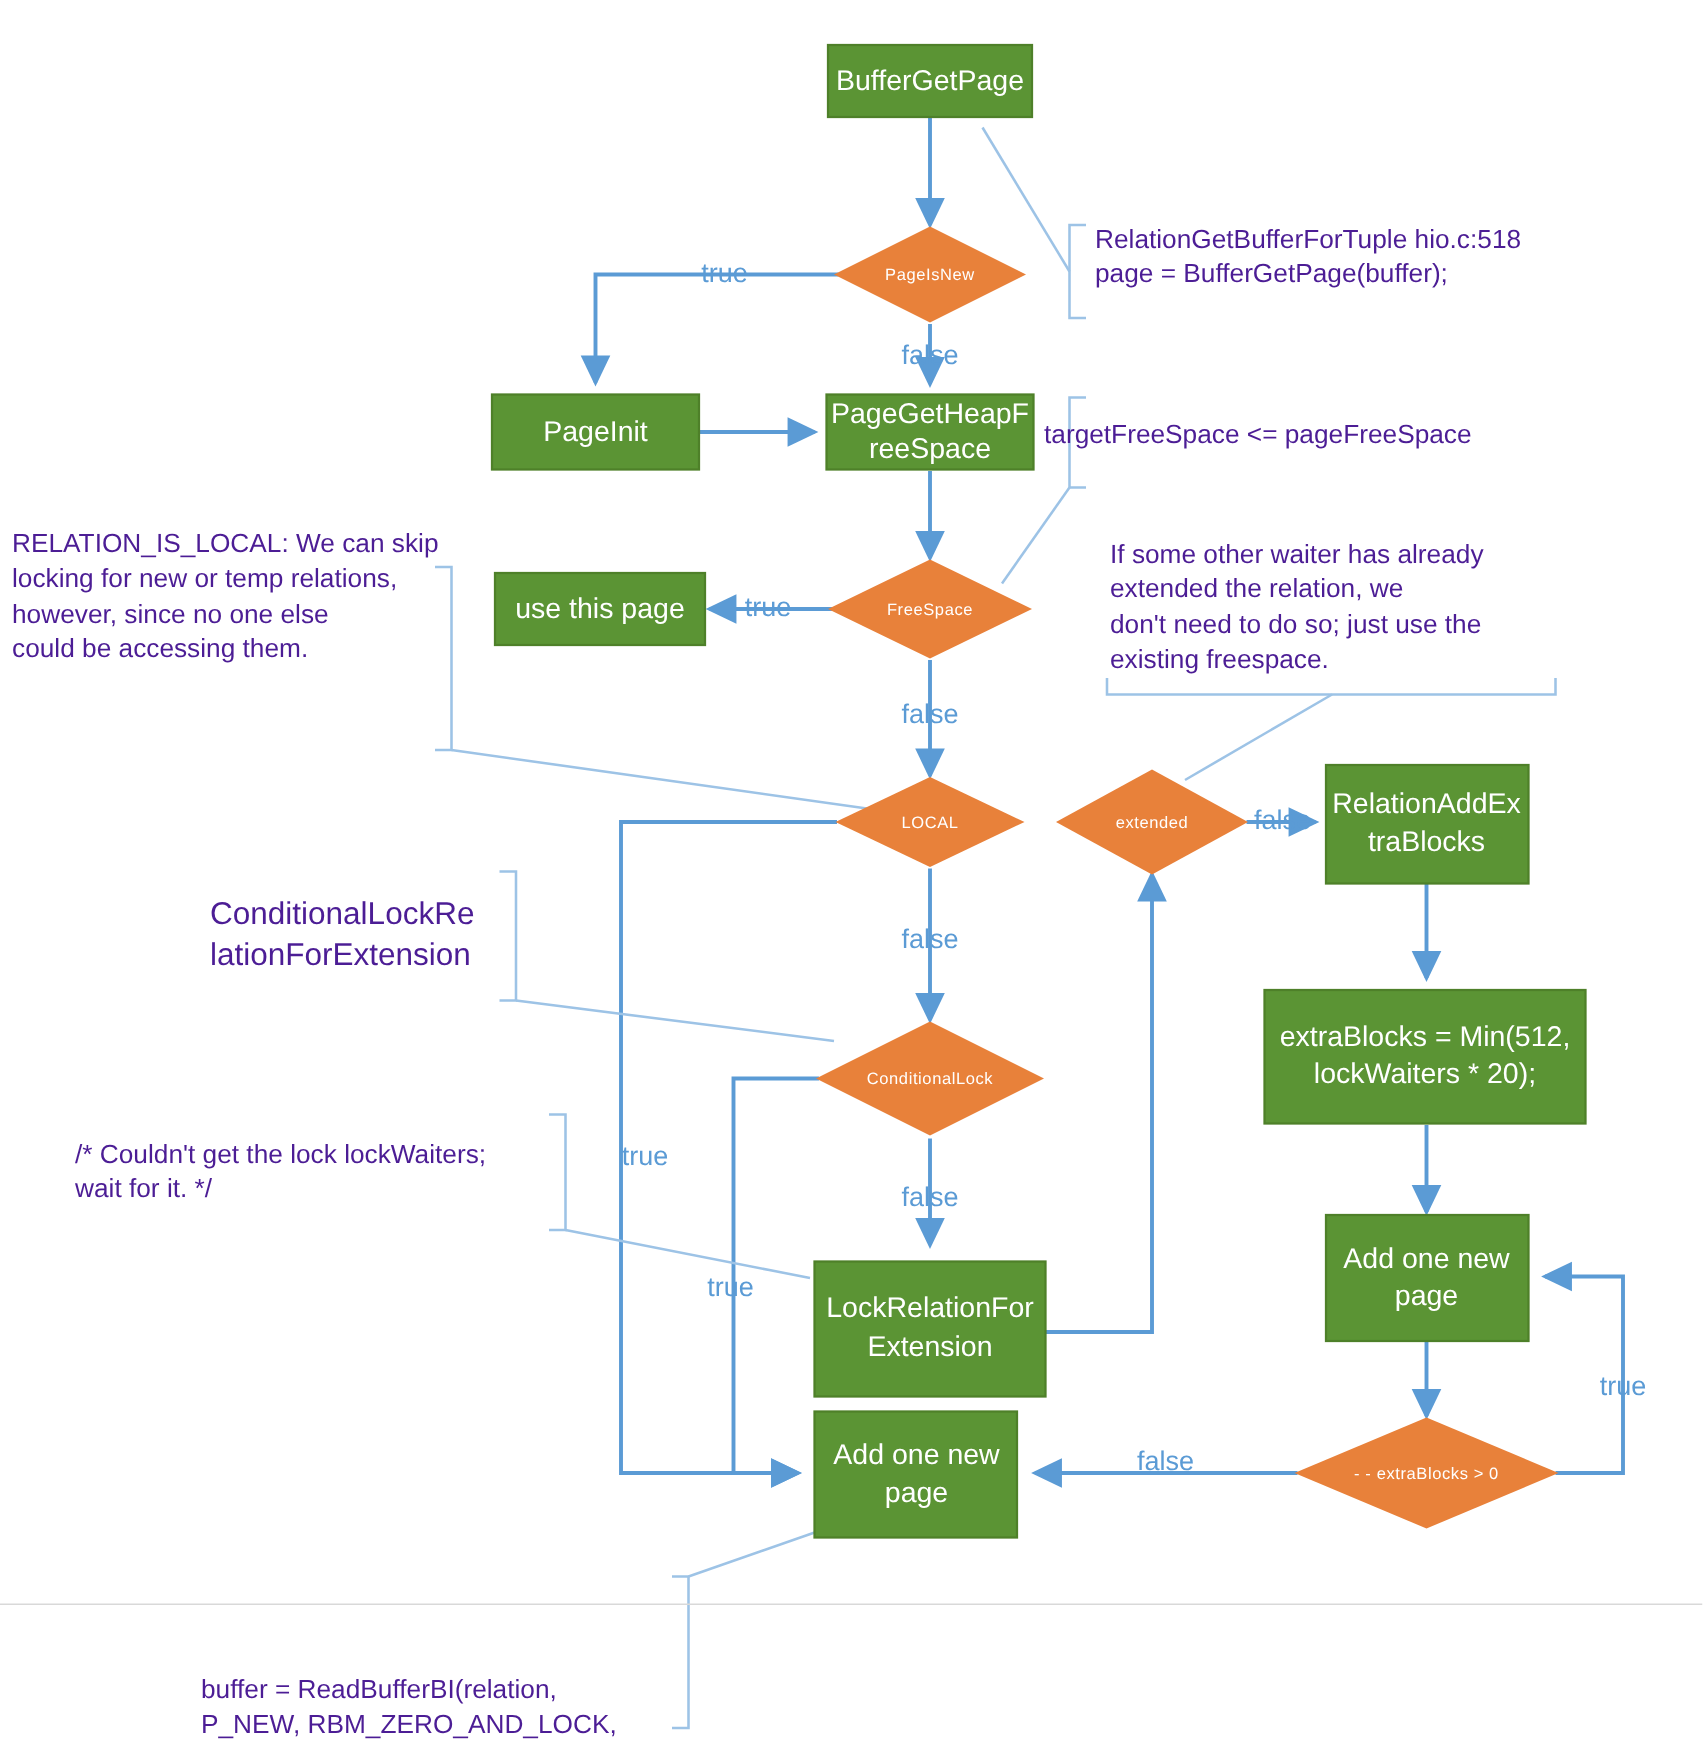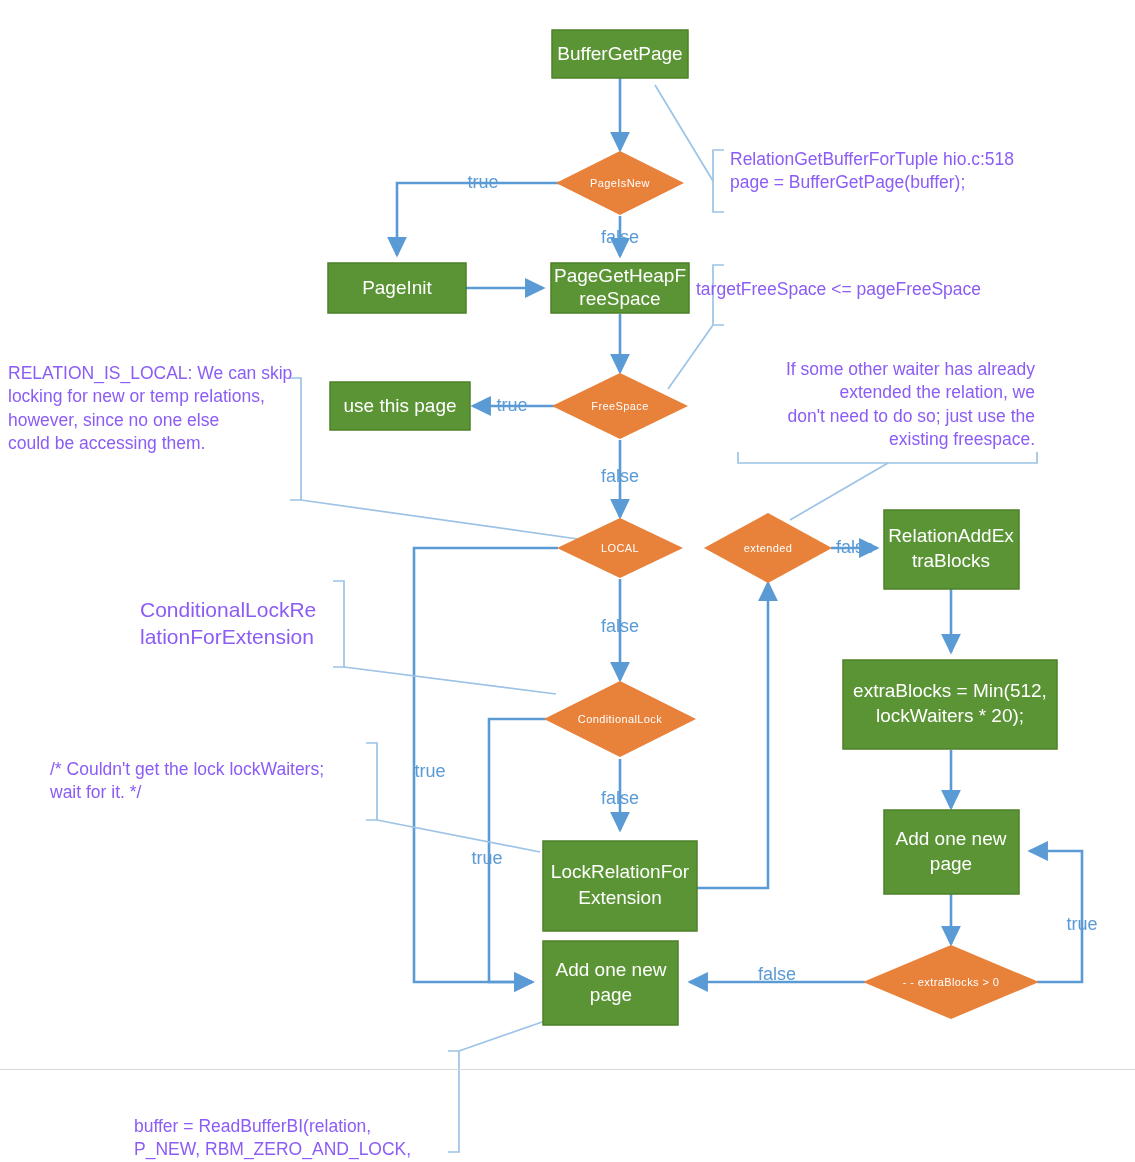--- a/index.html
+++ b/index.html
@@ -35,28 +35,28 @@
   .proc-label { font-size: 19px; }
   .dec-label { font-size: 11px; letter-spacing: 0.4px; }
   .edge-label {
     fill: #5B9BD5;
     font-family: "Liberation Sans", sans-serif;
     font-size: 18px;
     text-anchor: middle;
     dominant-baseline: middle;
   }
   .note-text {
-    color: #8b5cf6;
+    color: #4c1d95;
     font-family: "Liberation Sans", sans-serif;
     font-size: 17.5px;
     line-height: 1.33;
     position: absolute;
     white-space: pre-line;
   }
-  .note-text.center { text-align: right; }
+  .note-text.center { text-align: left; }
   .note-text.big { font-size: 21px; line-height: 1.3; }
   .bottom-rule {
     position: absolute;
     left: 0;
     bottom: 2px;
     width: 1135px;
     height: 1px;
     background: #d9d9d9;
   }
 </style>
@@ -230,21 +230,21 @@
       <text class="edge-label" x="1082" y="925">true</text>
       <text class="edge-label" x="777" y="975">false</text>
     </g>
   </svg>
 
   <div class="note-text" style="left:730px; top:148px; width:340px;">RelationGetBufferForTuple hio.c:518
 page = BufferGetPage(buffer);</div>
 
   <div class="note-text" style="left:696px; top:278px; width:360px;">targetFreeSpace &lt;= pageFreeSpace</div>
 
-  <div class="note-text" style="left:8px; top:362px; width:290px;">RELATION_IS_LOCAL: We can skip
+  <div class="note-text" style="left:8px; top:351px; width:290px;">RELATION_IS_LOCAL: We can skip
 locking for new or temp relations,
 however, since no one else
 could be accessing them.</div>
 
   <div class="note-text center" style="left:740px; top:358px; width:295px;">If some other waiter has already
 extended the relation, we
 don't need to do so; just use the
 existing freespace.</div>
 
   <div class="note-text big" style="left:140px; top:596px; width:200px;">ConditionalLockRe

